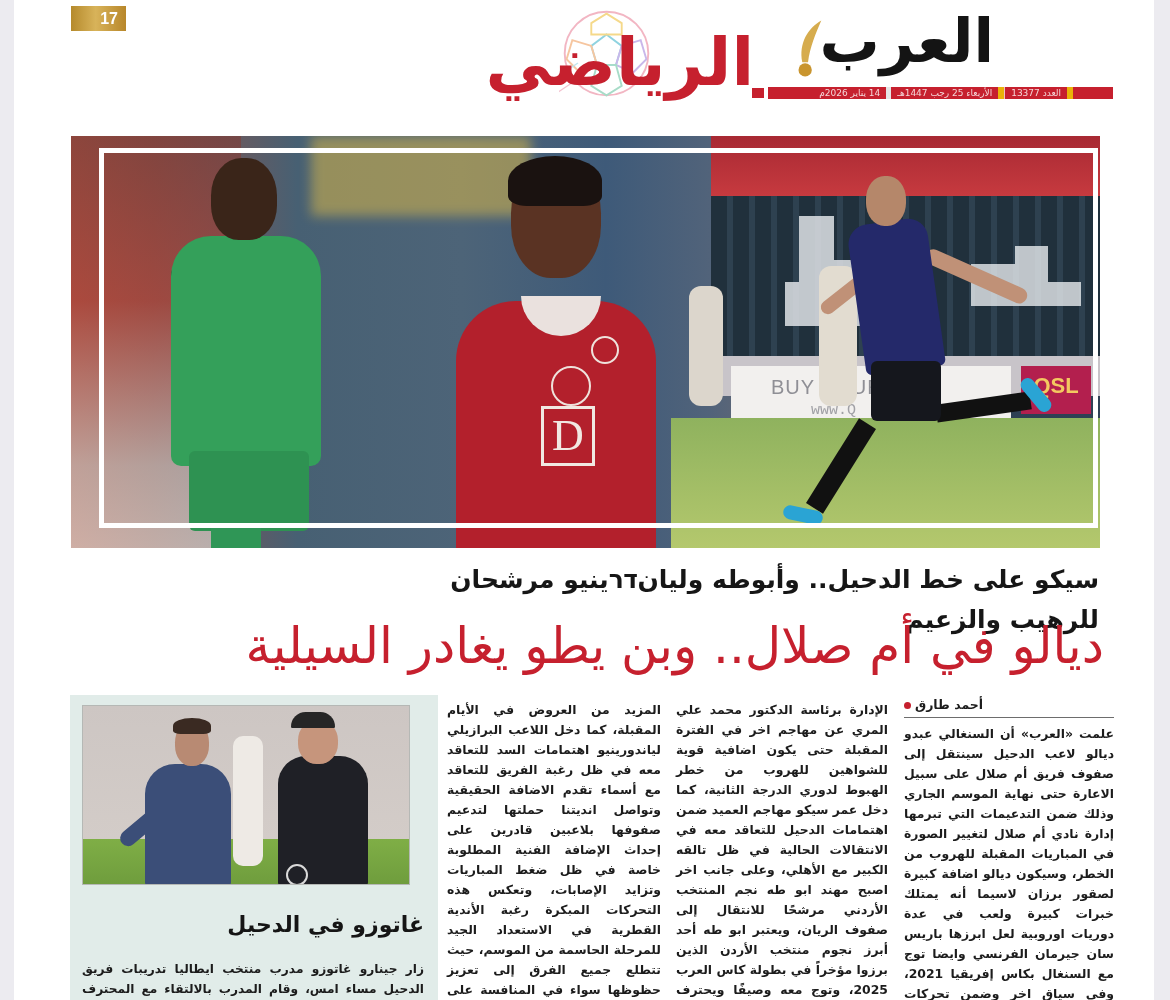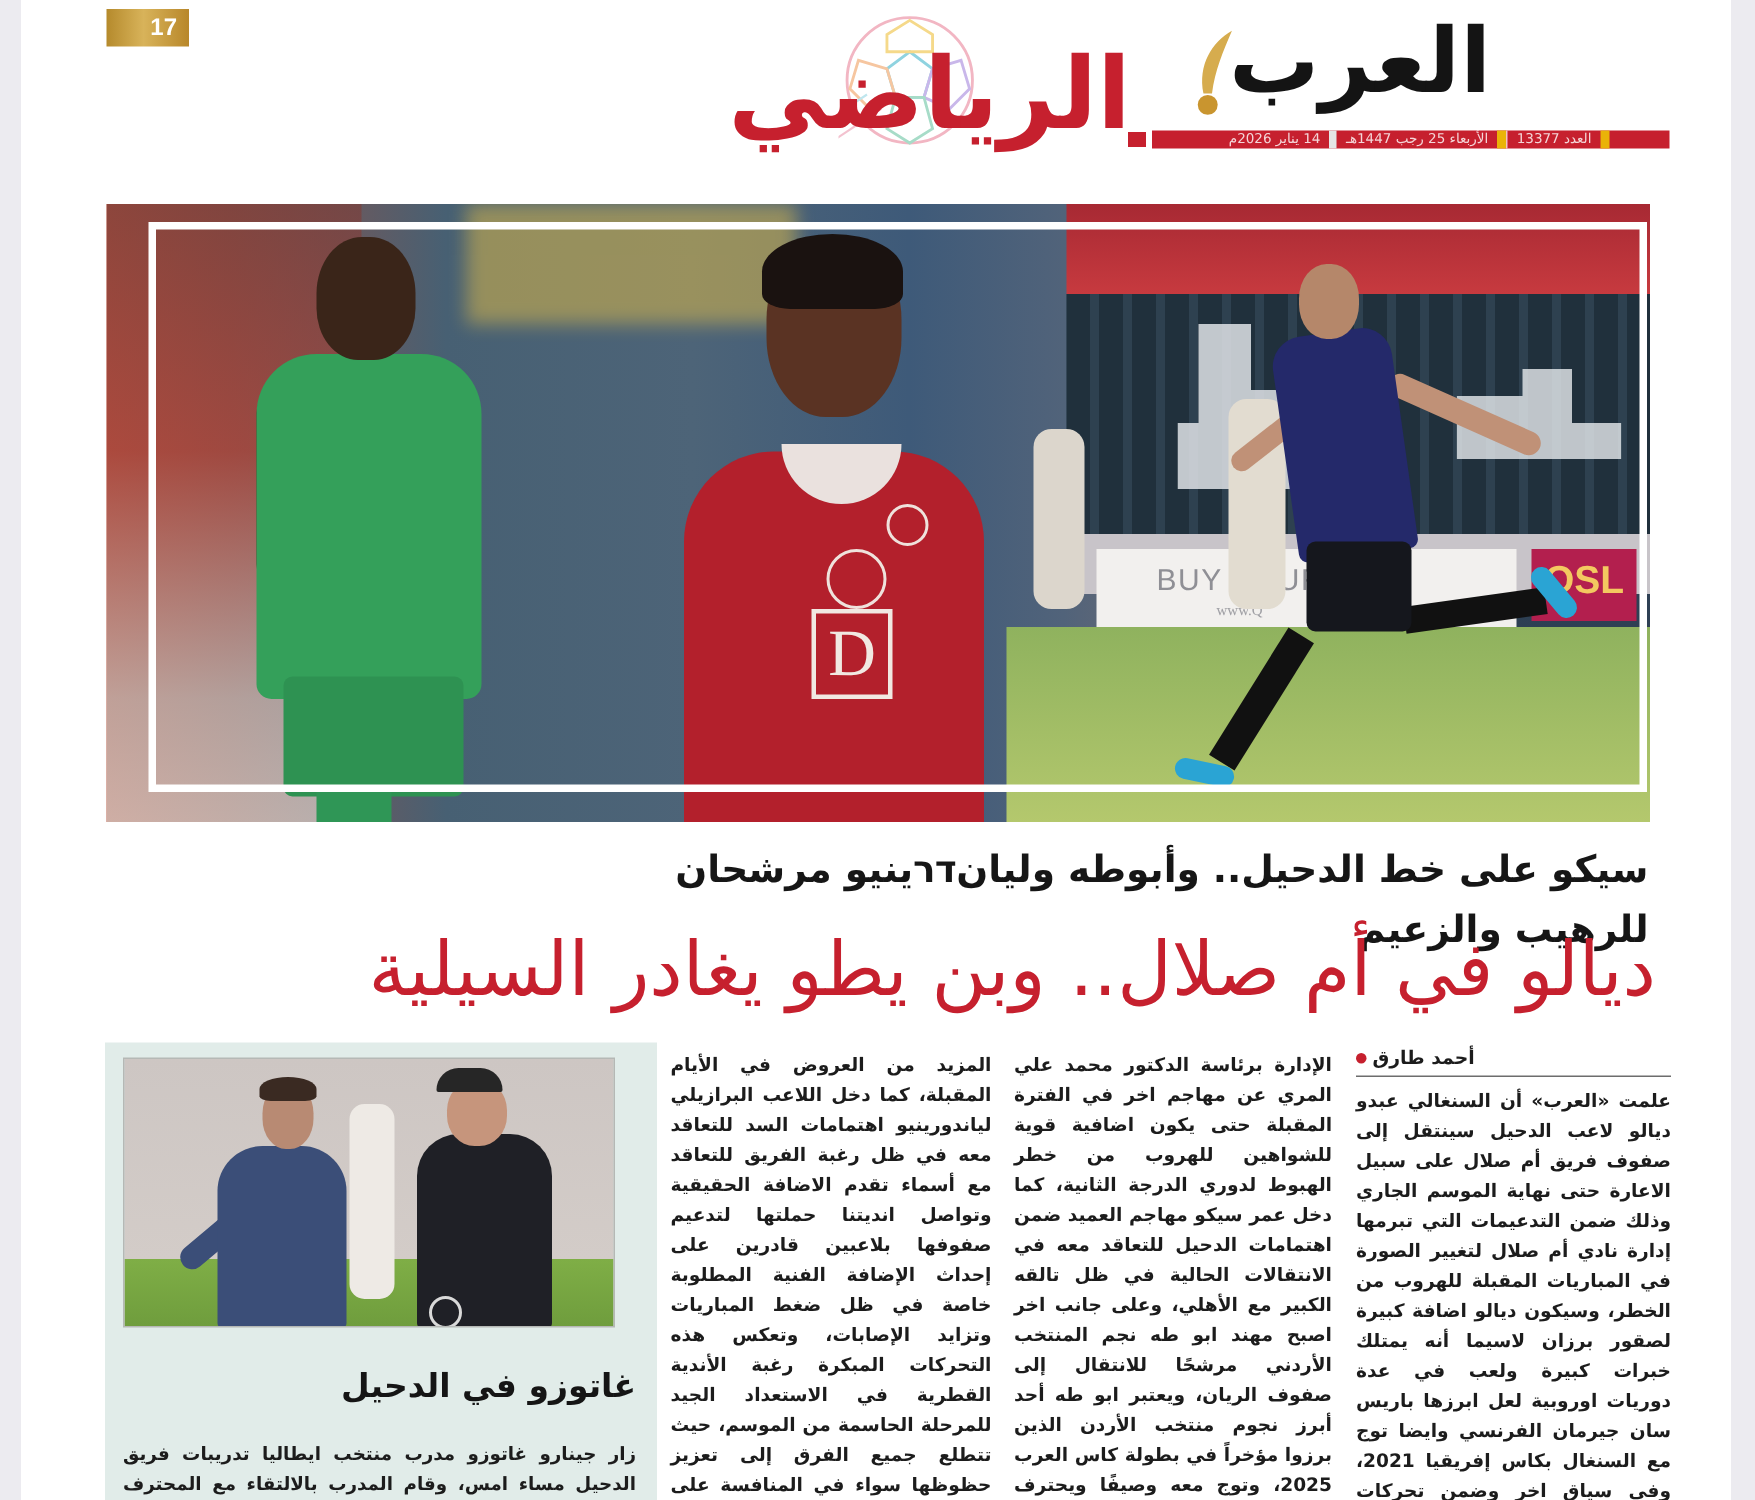--- a/index.html
+++ b/index.html
@@ -34,23 +34,23 @@
   .hero .stands-red { position: absolute; left: 640px; top: 0; width: 389px; height: 60px; background: linear-gradient(180deg,#a72933,#c73a3f); }
   .hero .stands-dark { position: absolute; left: 640px; top: 60px; width: 389px; height: 160px;
     background: repeating-linear-gradient(90deg, #20303c 0 16px, #2e4150 16px 22px), #253847; }
   .hero .stands-white { position: absolute; left: 700px; top: 80px; width: 140px; height: 110px; background: #dfe3e6; opacity: .85;
     clip-path: polygon(20% 0,45% 0,45% 40%,80% 40%,80% 100%,10% 100%,10% 60%,20% 60%); }
   .hero .stands-white2 { position: absolute; left: 900px; top: 110px; width: 110px; height: 60px; background: #e7ebee; opacity: .8;
     clip-path: polygon(0 30%,40% 30%,40% 0,70% 0,70% 60%,100% 60%,100% 100%,0 100%); }
   .hero .wall { position: absolute; left: 640px; top: 220px; width: 389px; height: 40px; background: #c8c4c9; }
   .hero .adboard { position: absolute; left: 660px; top: 230px; width: 280px; height: 56px; background: #f2f0ee; }
   .hero .adboard-text { position: absolute; left: 700px; top: 240px; color: #8f8f95; font-family: "Liberation Sans", sans-serif; font-size: 20px; letter-spacing: 1px; }
-  .hero .adboard-url { position: absolute; left: 740px; top: 266px; color: #a0a0a5; font-family: Liberation Serif, serif; font-size: 10px; }
+  .hero .adboard-url { position: absolute; left: 740px; top: 266px; color: #a0a0a5; font-family: Liberation Mono, monospace; font-size: 15px; }
   .hero .qsl { position: absolute; left: 950px; top: 230px; width: 70px; height: 48px; background: #b31f4e; color: #f3c860;
-    font-family: "Liberation Sans", sans-serif; font-weight: bold; font-size: 26px; text-align: center; line-height: 40px; }
+    font-family: "Liberation Sans", sans-serif; font-weight: bold; font-size: 22px; text-align: center; line-height: 40px; }
   .hero .pitch { position: absolute; left: 600px; top: 282px; width: 429px; height: 130px; background: linear-gradient(180deg,#8fb25e,#b4c86d); }
   .hero .blur-stand { position: absolute; left: 240px; top: 0; width: 220px; height: 80px; background: #d7b64a; opacity: .55; filter: blur(6px); }
   .hero .crowd-left { position: absolute; left: 0; top: 0; width: 170px; height: 412px; background: linear-gradient(180deg,#7a3f3b,#a6453d 40%,#c3c0be 80%,#d8d4d0); opacity:.7; }
 
   .player { position: absolute; }
   .p1-shirt { left: 100px; top: 100px; width: 150px; height: 230px; background: #34a05a; border-radius: 40px 40px 10px 10px; }
   .p1-shorts { left: 118px; top: 315px; width: 120px; height: 80px; background: #2e9252; border-radius: 6px; }
   .p1-head { left: 140px; top: 22px; width: 66px; height: 82px; background: #3a2519; border-radius: 46% 46% 42% 42%; }
   .p1-arm { left: 100px; top: 120px; width: 40px; height: 140px; background: #3e271b; border-radius: 20px; }
   .p1-leg { left: 140px; top: 390px; width: 50px; height: 22px; background: #2f9656; }

